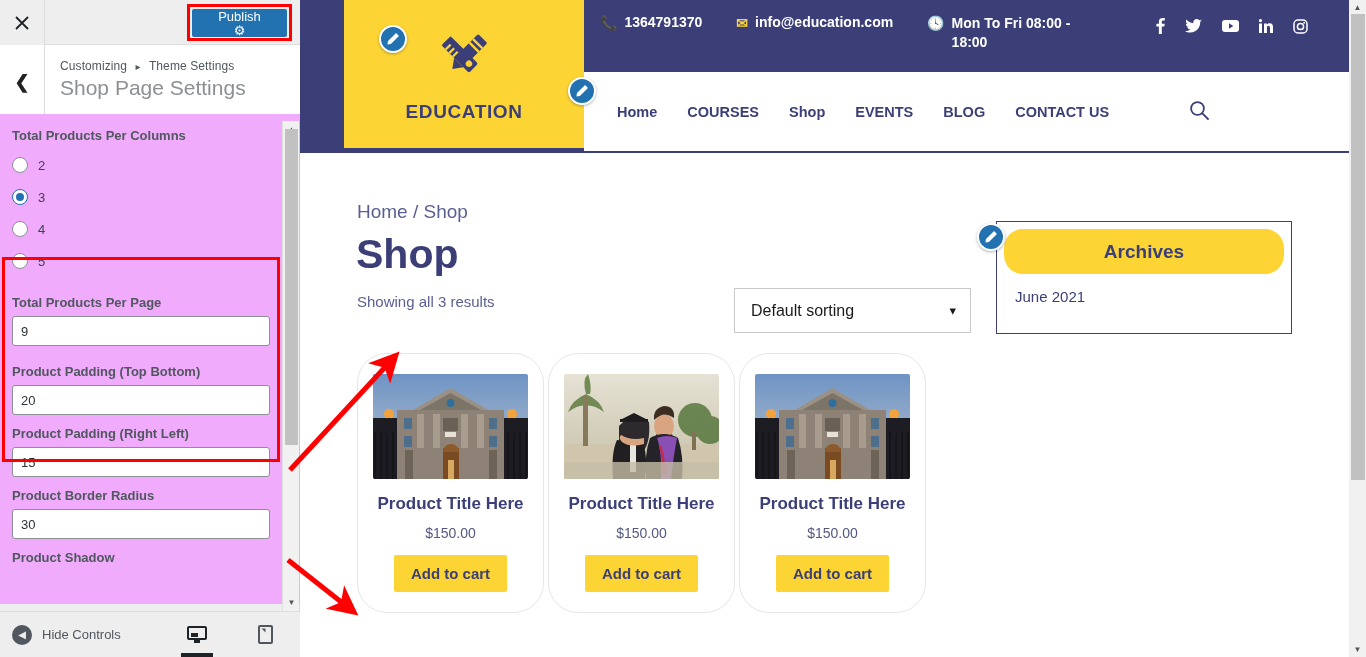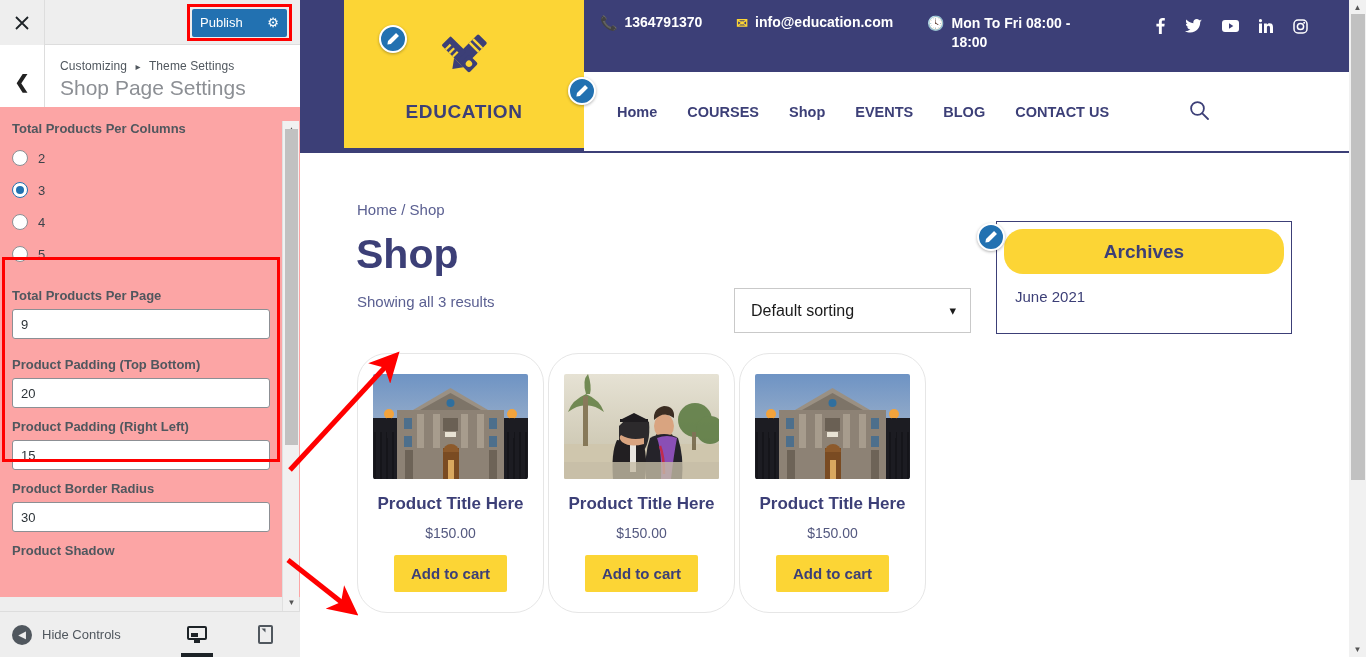--- a/index.html
+++ b/index.html
@@ -33,21 +33,21 @@
     position: absolute; right: 8px; top: 4px;
     width: 105px; height: 37px;
     border: 3px solid #f00;
     display: flex; align-items: center; justify-content: center;
   }
   .publish-btn {
     width: 95px; height: 28px; background: #2271b1; color: #fff;
     border: none; border-radius: 2px;
     font-size: 13px; font-family: "Liberation Sans", sans-serif;
     display: flex; align-items: center; justify-content: space-between;
-    padding: 0 8px; cursor: pointer;
+    padding: 0 8px; cursor: pointer; flex-direction: column;
   }
   .publish-btn .gear { font-size: 13px; line-height: 1; }
 
   .cz-header {
     position: absolute; left: 0; top: 45px; width: 300px; height: 75px;
     background: #fff; border-bottom: 1px solid #ddd;
   }
   .cz-back {
     position: absolute; left: 0; top: 0; width: 45px; height: 74px;
     border-right: 1px solid #ddd; display: flex;
@@ -58,22 +58,22 @@
     position: absolute; left: 60px; top: 14px;
     font-size: 12px; color: #50575e; letter-spacing: .1px;
   }
   .cz-crumb .sep { margin: 0 5px; font-size: 10px; }
   .cz-title {
     position: absolute; left: 60px; top: 31px;
     font-size: 21px; color: #8c8f94; font-weight: 300;
   }
 
   .cz-body {
-    position: absolute; left: 0; top: 107px; width: 360px; height: 490px;
-    background: #fca5a5; overflow: hidden;
+    position: absolute; left: 0; top: 114px; width: 360px; height: 490px;
+    background: #f0abfc; overflow: hidden;
   }
   .cz-scrollpane { position: absolute; left: 0; top: 0; width: 288px; padding: 14px 12px 0 12px; }
 
   .ctl-label {
     font-size: 13px; color: #50575e; font-weight: 600;
     margin-bottom: 6px; display: block;
   }
   .radio-row { display: flex; align-items: center; height: 32px; }
   .radio-dot {
     width: 16px; height: 16px; border-radius: 50%;
@@ -198,21 +198,21 @@
   .login-inner {
     color: #3c3f77; font-size: 14.5px; font-weight: bold;
     text-align: center; line-height: 1.32; padding-left: 4px;
   }
   .login-inner .uicon { margin-right: 4px; }
 
   
   .shop-main { position: absolute; left: 0; top: 153px; width: 1066px; }
   .breadcrumb {
     position: absolute; left: 57px; top: 48px;
-    font-size: 15px; color: #5a5f91;
+    font-size: 19px; color: #5a5f91;
   }
   .breadcrumb a { color: #5a5f91; text-decoration: none; cursor: pointer; }
   .page-title {
     position: absolute; left: 56px; top: 78px;
     font-size: 41px; font-weight: bold; color: #3c3f77;
   }
   .result-count {
     position: absolute; left: 57px; top: 140px;
     font-size: 15px; color: #5a5f91;
   }

